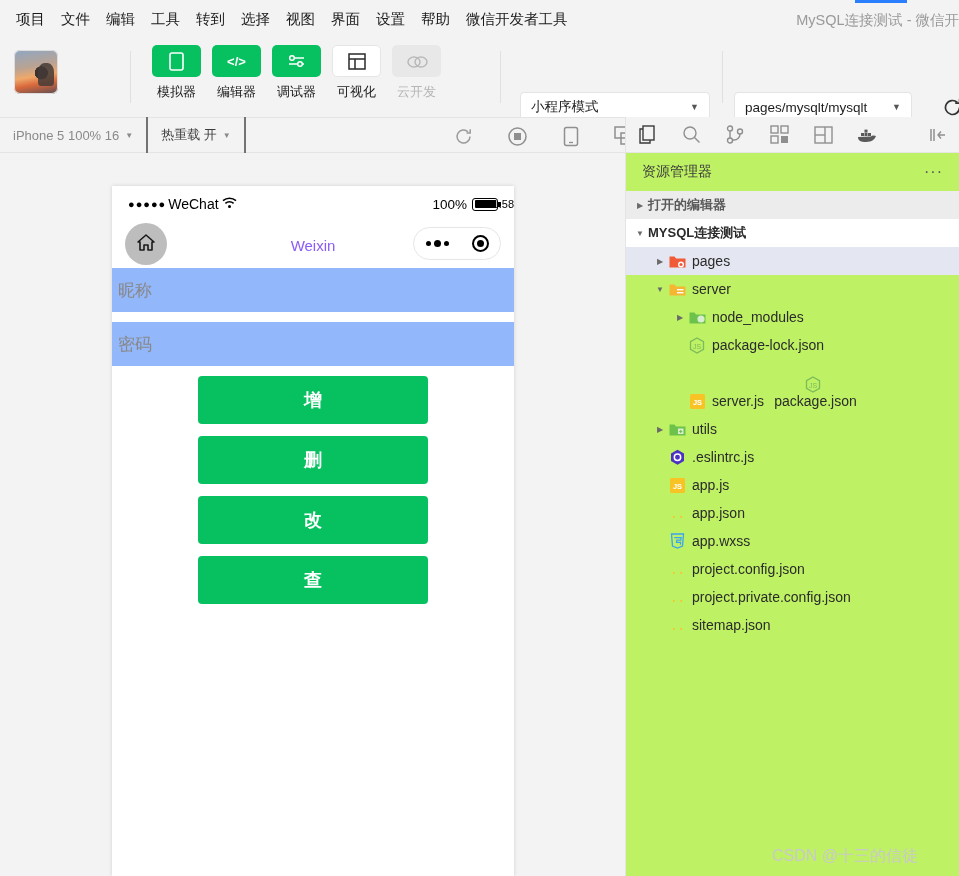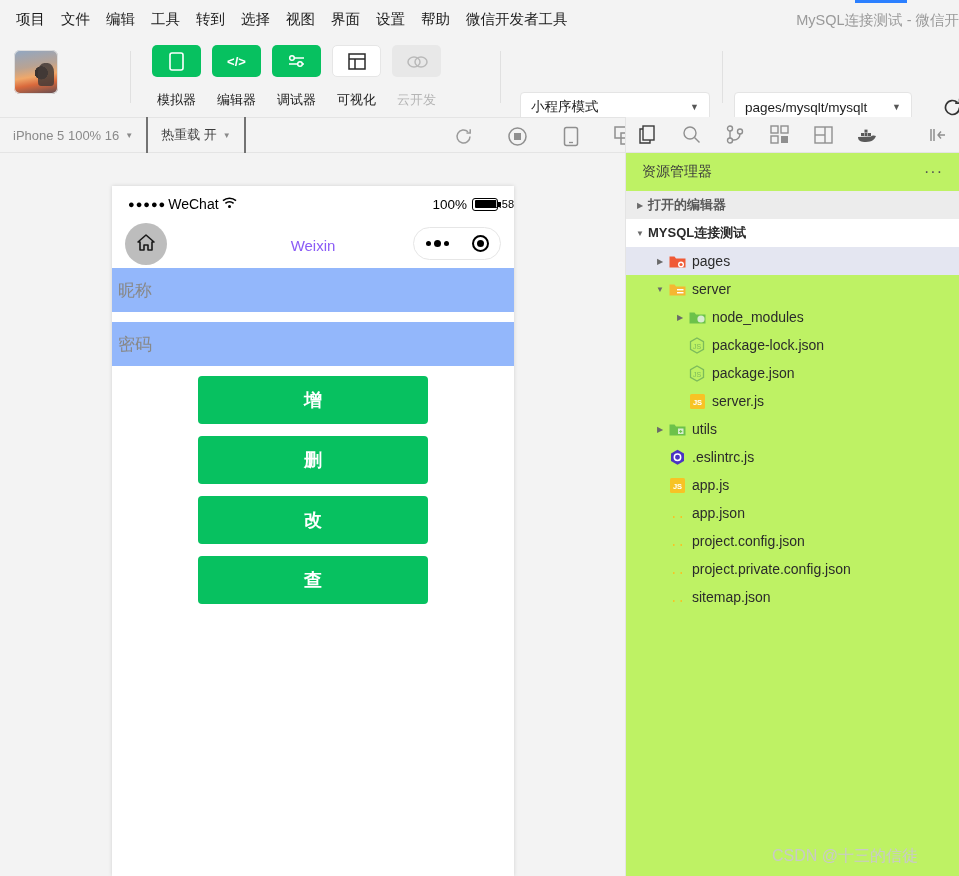--- a/index.html
+++ b/index.html
@@ -54,21 +54,21 @@
 
   .tool-group { position: absolute; left: 152px; top: 6px; display: flex; gap: 11px; }
   .tool-btn { width: 49px; display: flex; flex-direction: column; align-items: center; cursor: default; }
   .tool-icon {
     width: 49px; height: 32px; border-radius: 5px;
     display: flex; align-items: center; justify-content: center;
   }
   .tool-icon.green { background: #07c160; color: #fff; }
   .tool-icon.white { background: #ffffff; color: #2a2a2a; border: 1px solid #e6e6e6; }
   .tool-icon.dim   { background: #e8e8e8; color: #b9b9b9; }
-  .tool-label { font-size: 13px; margin-top: 14px; color: #1a1a1a; white-space: nowrap; }
+  .tool-label { font-size: 13px; margin-top: 6px; color: #1a1a1a; white-space: nowrap; }
   .tool-label.dim { color: #b5b5b5; }
 
   .tb-sep {
     position: absolute; top: 12px; width: 1px; height: 52px; background: #e0e0e0;
   }
 
   .select {
     position: absolute; height: 30px; background: #fff; border-radius: 4px;
     border: 1px solid #e4e4e4;
     display: flex; align-items: center; padding: 0 10px;
@@ -508,21 +508,21 @@
         <div class="tree-row" style="padding-left: 46px;">
           <span class="twisty empty"></span>
           <span class="ficon">
             <svg width="16" height="17" viewBox="0 0 16 17">
               <path d="M8 1 L14.5 4.7 L14.5 12.3 L8 16 L1.5 12.3 L1.5 4.7 Z" fill="none" stroke="#7cbb5b" stroke-width="1.3"></path>
               <text x="8" y="11.6" font-size="7" fill="#7cbb5b" text-anchor="middle" font-family="Liberation Sans, sans-serif">JS</text>
             </svg>
           </span>
           <span class="fname">package-lock.json</span>
         </div>
-        <div class="tree-row" style="padding-left: 46px;">
+        <div class="tree-row" style="padding-left: 46px; flex-direction: column;">
           <span class="twisty empty"></span>
           <span class="ficon">
             <svg width="16" height="17" viewBox="0 0 16 17">
               <path d="M8 1 L14.5 4.7 L14.5 12.3 L8 16 L1.5 12.3 L1.5 4.7 Z" fill="none" stroke="#7cbb5b" stroke-width="1.3"></path>
               <text x="8" y="11.6" font-size="7" fill="#7cbb5b" text-anchor="middle" font-family="Liberation Sans, sans-serif">JS</text>
             </svg>
           </span>
           <span class="fname">package.json</span>
         </div>
         <div class="tree-row" style="padding-left: 46px;">
@@ -571,20 +571,30 @@
           <span class="ficon">
             <svg width="17" height="16" viewBox="0 0 17 16">
               <text x="8.5" y="12.5" font-size="12.5" fill="#f7c325" text-anchor="middle" font-family="Liberation Mono, monospace">{..}</text>
             </svg>
           </span>
           <span class="fname">app.json</span>
         </div>
         <div class="tree-row" style="padding-left: 26px;">
           <span class="twisty empty"></span>
           <span class="ficon">
+            <svg width="15" height="16" viewBox="0 0 15 16">
+              <path d="M1.5 1h12l-1 12-5 2-5-2z" fill="none" stroke="#3ba3f0" stroke-width="1.3"></path>
+              <path d="M4.2 4.6h7l-0.4 2.6H6.8l-0.3 2.2h4.2l-0.3 2.3" fill="none" stroke="#3ba3f0" stroke-width="1.2"></path>
+            </svg>
+          </span>
+          <span class="fname">app.wxss</span>
+        </div>
+        <div class="tree-row" style="padding-left: 26px;">
+          <span class="twisty empty"></span>
+          <span class="ficon">
             <svg width="17" height="16" viewBox="0 0 17 16">
               <text x="8.5" y="12.5" font-size="12.5" fill="#f7c325" text-anchor="middle" font-family="Liberation Mono, monospace">{..}</text>
             </svg>
           </span>
           <span class="fname">project.config.json</span>
         </div>
         <div class="tree-row" style="padding-left: 26px;">
           <span class="twisty empty"></span>
           <span class="ficon">
             <svg width="17" height="16" viewBox="0 0 17 16">

